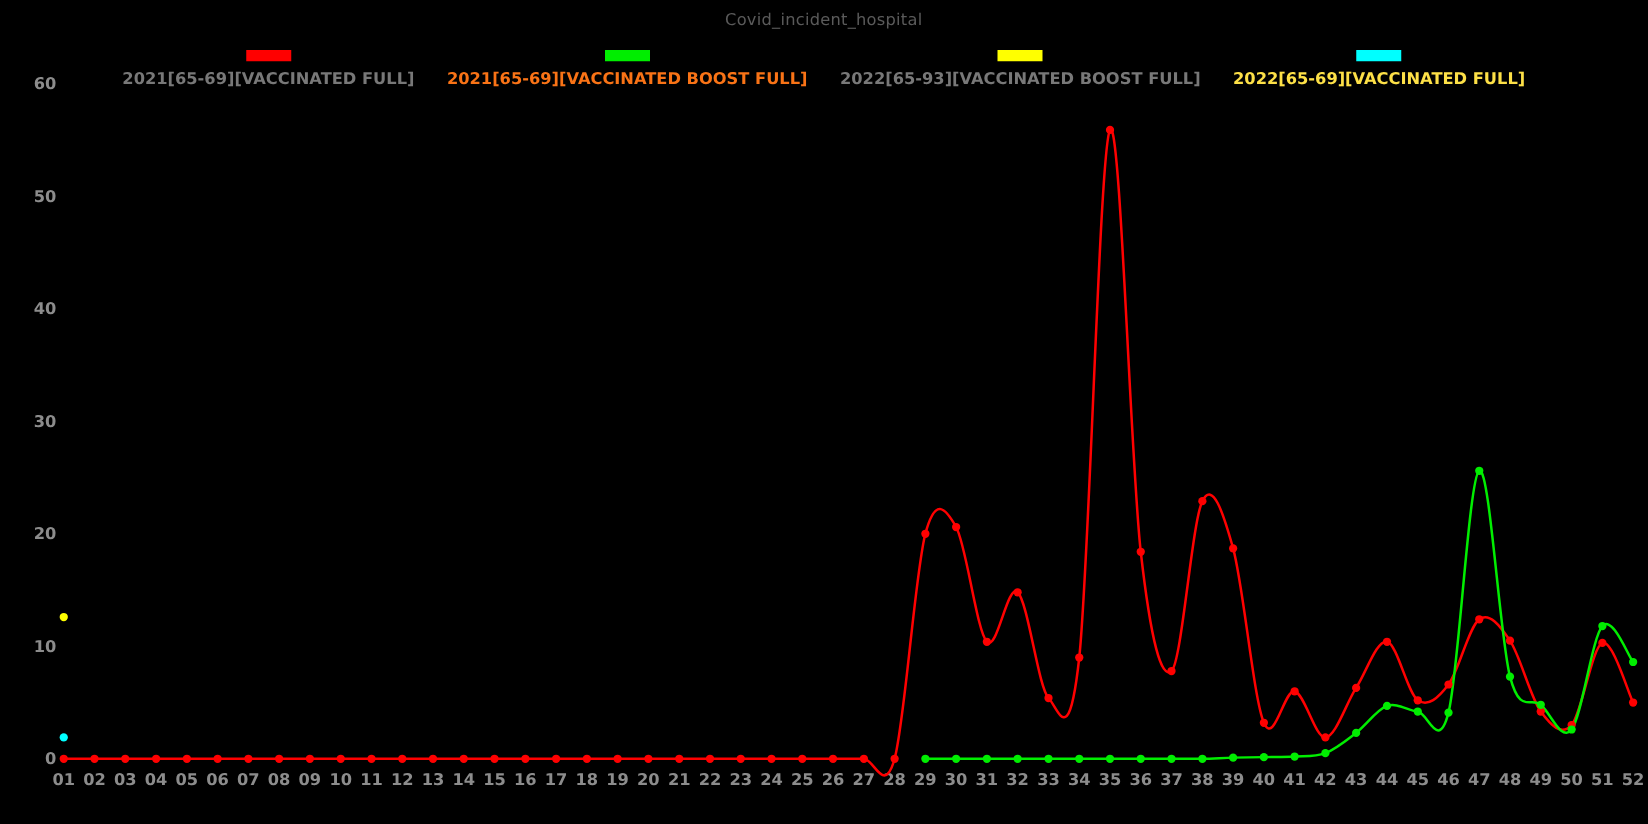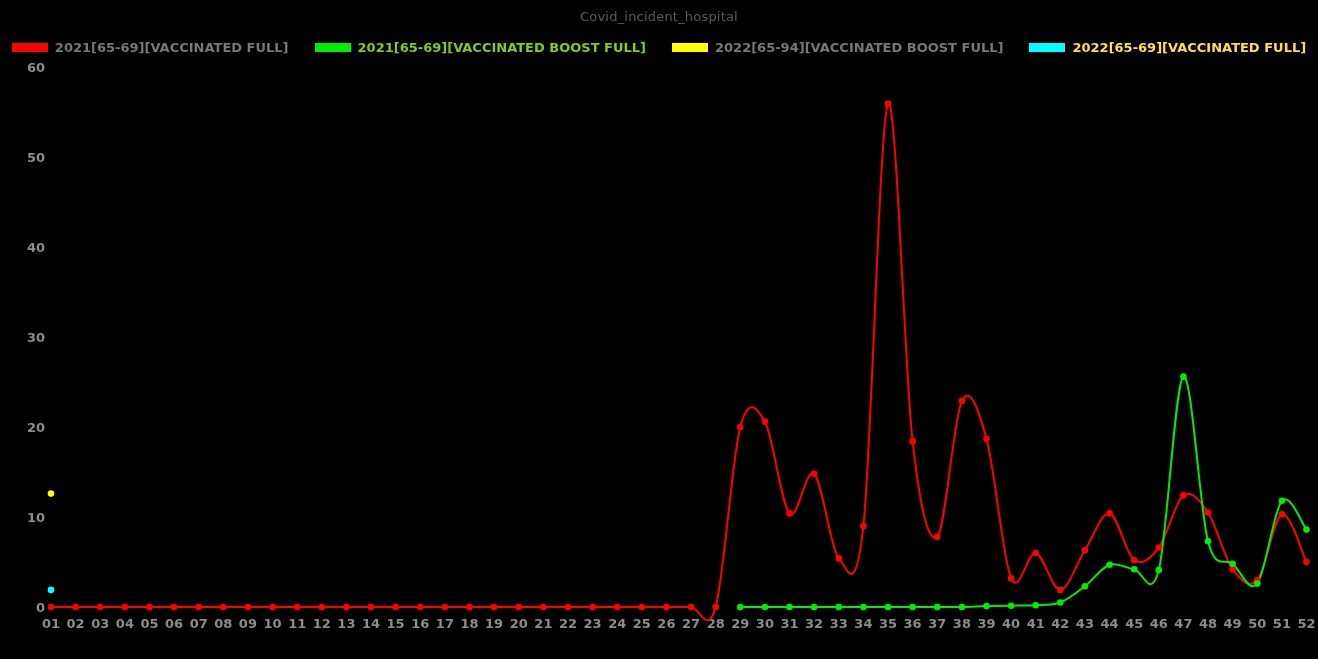--- a/index.html
+++ b/index.html
@@ -33,20 +33,21 @@
     width: 100%;
     display: flex;
     justify-content: center;
     align-items: center;
     gap: 26px;
   }
   .legend-item {
     display: flex;
     align-items: center;
     gap: 7px;
+    flex-direction: column;
   }
   .legend-swatch {
     display: inline-block;
     width: 36px;
     height: 9px;
   }
   .legend-label {
     font-size: 13px;
     font-weight: bold;
     color: #787878;
@@ -69,25 +70,25 @@
 
 <div class="chart-root" style="background: rgb(0, 0, 0);">
   <div class="chart-title" style="color: rgb(90, 90, 90);">Covid_incident_hospital</div>
   <div class="legend" id="legend">
       <div class="legend-item">
         <span class="legend-swatch" style="background: rgb(255, 0, 0);"></span>
         <span class="legend-label" style="color: rgb(120, 120, 120);">2021[65-69][VACCINATED FULL]</span>
       </div>
       <div class="legend-item">
         <span class="legend-swatch" style="background: rgb(0, 238, 0);"></span>
-        <span class="legend-label" style="color: #84cc16;">2021[65-69][VACCINATED BOOST FULL]</span>
+        <span class="legend-label" style="color: #f97316;">2021[65-69][VACCINATED BOOST FULL]</span>
       </div>
       <div class="legend-item">
         <span class="legend-swatch" style="background: rgb(255, 255, 0);"></span>
-        <span class="legend-label" style="color: rgb(120, 120, 120);">2022[65-94][VACCINATED BOOST FULL]</span>
+        <span class="legend-label" style="color: rgb(120, 120, 120);">2022[65-93][VACCINATED BOOST FULL]</span>
       </div>
       <div class="legend-item">
         <span class="legend-swatch" style="background: rgb(0, 255, 255);"></span>
         <span class="legend-label" style="color: #fde047;">2022[65-69][VACCINATED FULL]</span>
       </div>
     </div>
   <svg id="plot" class="plot" width="1318" height="659" viewBox="0 0 1318 659">
       <text x="45" y="611.5" text-anchor="end" class="tick-label" style="fill: rgb(140, 140, 140);">0</text>
       <text x="45" y="521.5" text-anchor="end" class="tick-label" style="fill: rgb(140, 140, 140);">10</text>
       <text x="45" y="431.5" text-anchor="end" class="tick-label" style="fill: rgb(140, 140, 140);">20</text>

